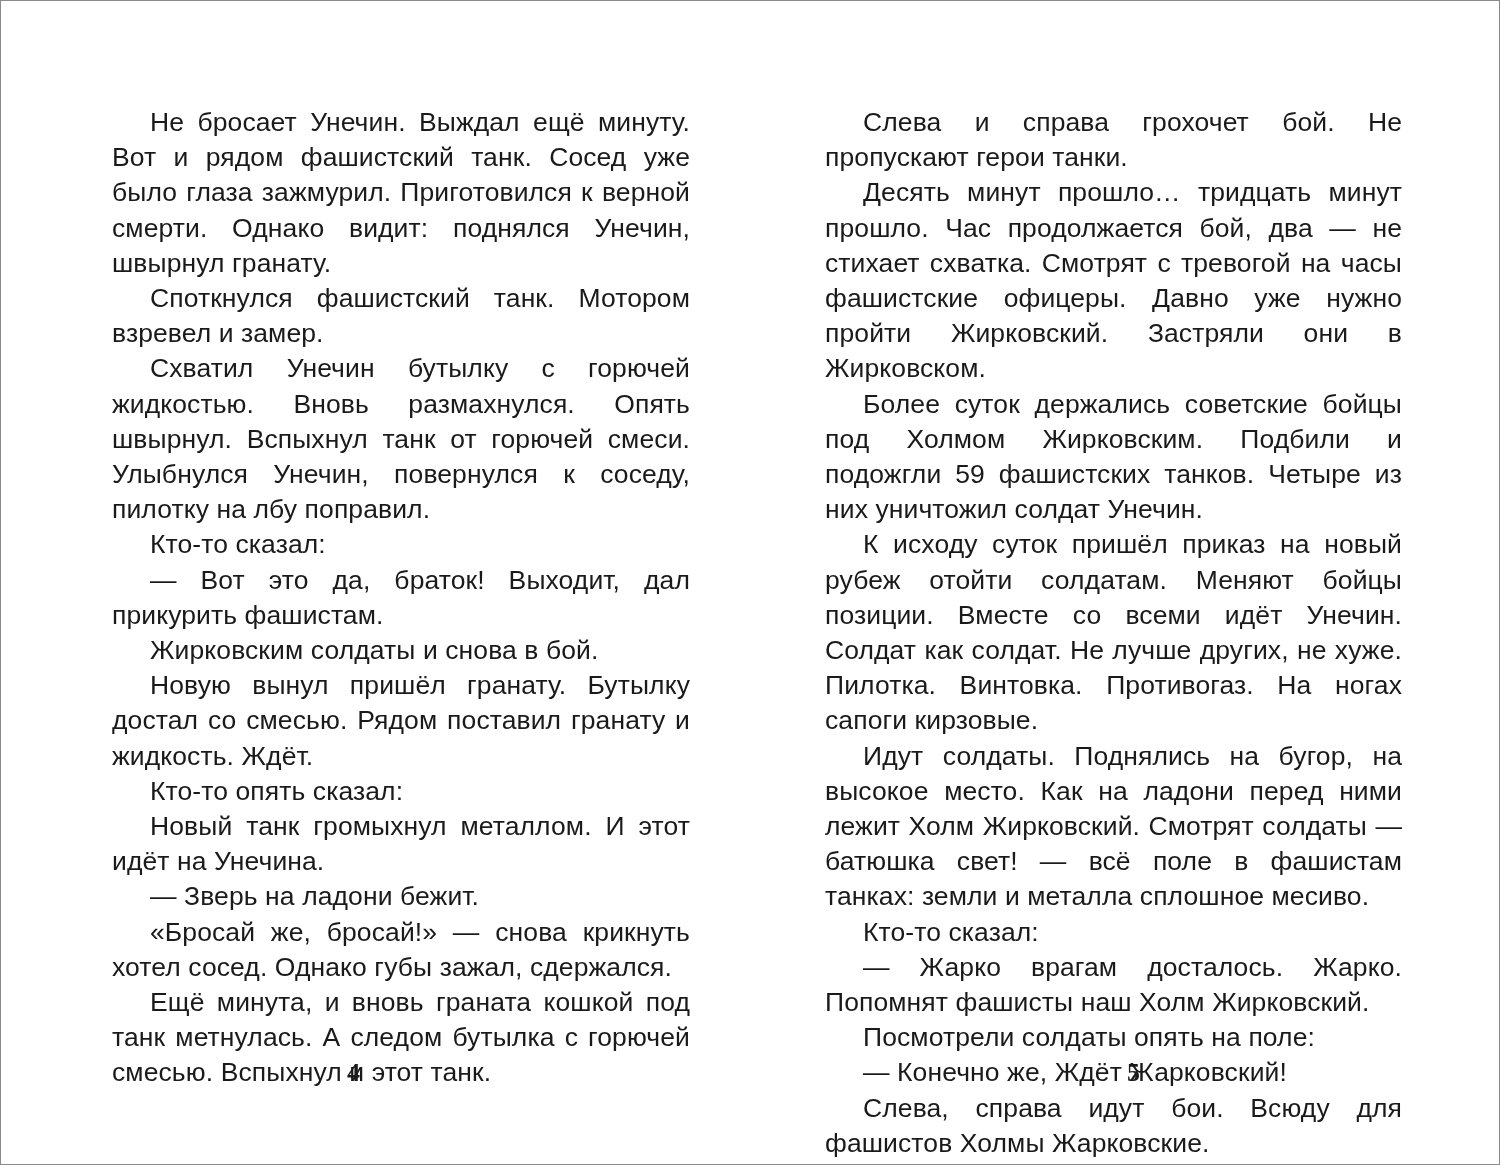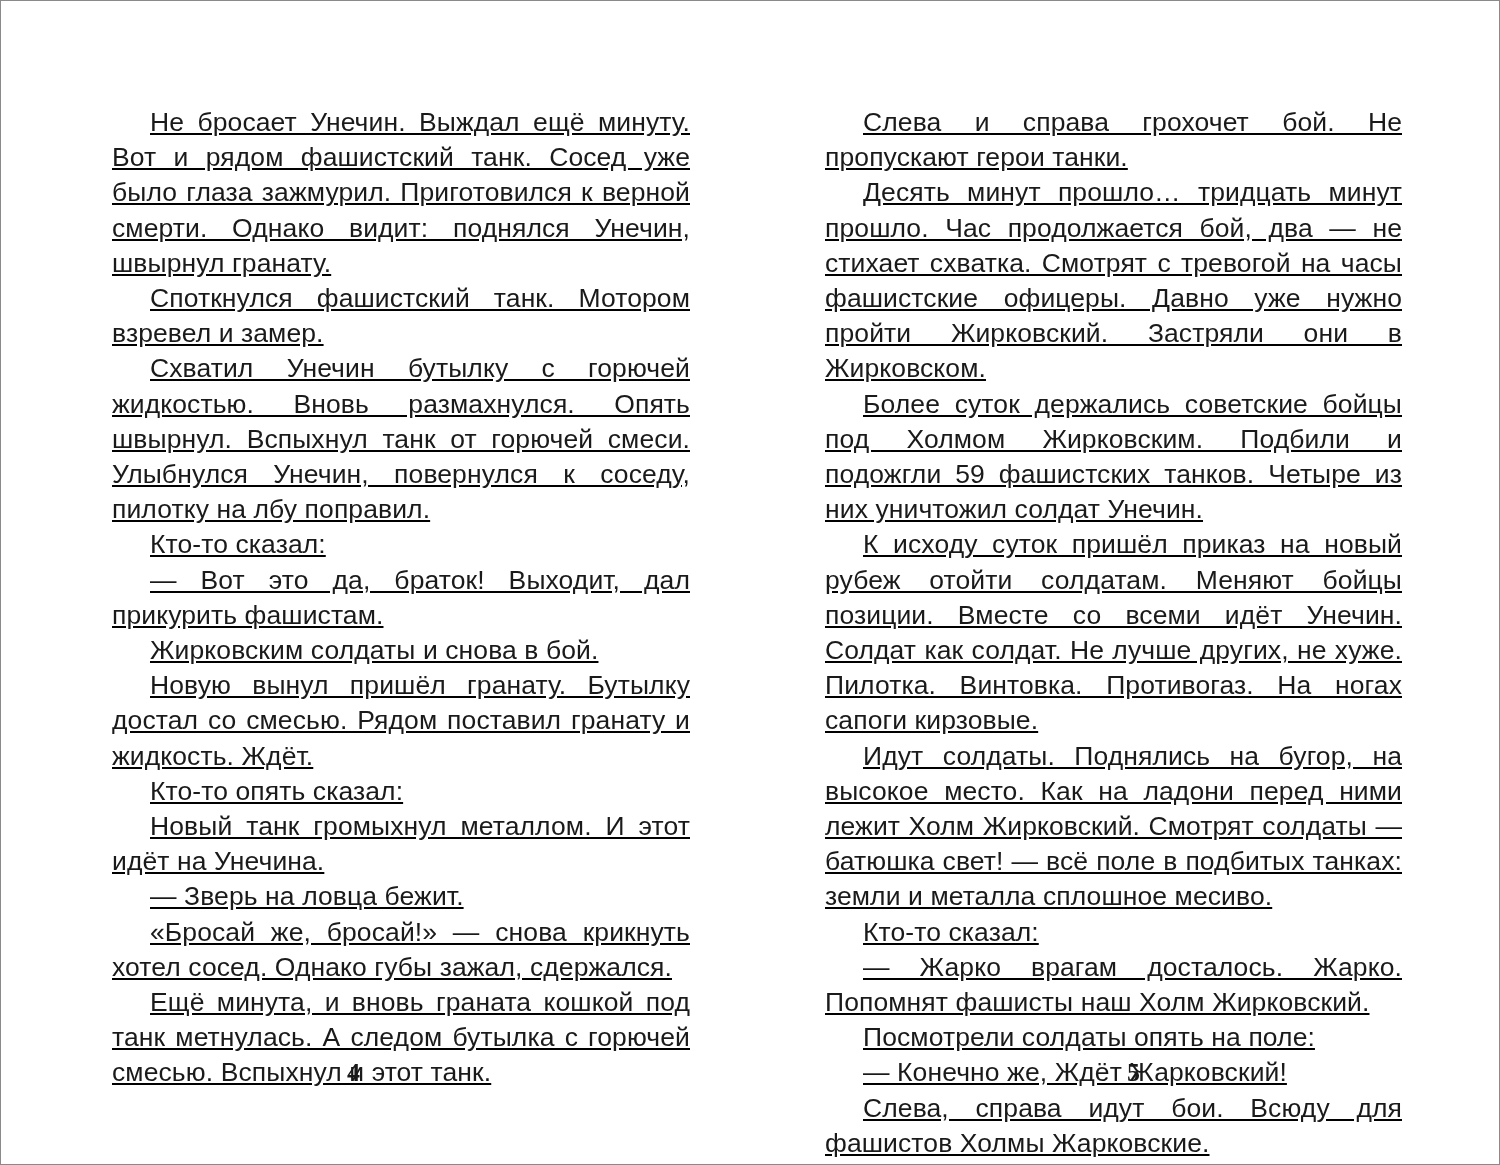--- a/index.html
+++ b/index.html
@@ -26,21 +26,20 @@
     width: 1498px;
     height: 1163px;
     display: flex;
     flex-direction: row;
   }
   .page {
     position: relative;
     width: 749px;
     height: 1163px;
     box-sizing: border-box;
-    text-decoration: underline;
   }
   .page-left  { padding: 104px 60px 0 111px; }
   .page-right { padding: 104px 97px 0 75px; }
 
   .textblock {
     width: 100%;
   }
   .page-left .textblock  { width: 578px; }
   .page-right .textblock { width: 577px; }
 
@@ -85,34 +84,34 @@
       <div class="textblock">
           <p class="para lastline-left">Не бросает Унечин. Выждал ещё минуту. Вот и рядом фашистский танк. Сосед уже было глаза зажмурил. Приготовился к верной смерти. Однако видит: поднялся Унечин, швырнул гранату.</p>
           <p class="para lastline-left">Споткнулся фашистский танк. Мотором взревел и замер.</p>
           <p class="para lastline-left">Схватил Унечин бутылку с горючей жидкостью. Вновь размахнулся. Опять швырнул. Вспыхнул танк от горючей смеси. Улыбнулся Унечин, повернулся к соседу, пилотку на лбу поправил.</p>
           <p class="para lastline-left">Кто-то сказал:</p>
           <p class="para lastline-left">— Вот это да, браток! Выходит, дал прикурить фашистам.</p>
           <p class="para lastline-left">Жирковским солдаты и снова в бой.</p>
           <p class="para lastline-left">Новую вынул пришёл гранату. Бутылку достал со смесью. Рядом поставил гранату и жидкость. Ждёт.</p>
           <p class="para lastline-left">Кто-то опять сказал:</p>
           <p class="para lastline-left">Новый танк громыхнул металлом. И этот идёт на Унечина.</p>
-          <p class="para lastline-left">— Зверь на ловца бежит.</p>
+          <p class="para lastline-left">— Зверь на ладони бежит.</p>
           <p class="para lastline-left">«Бросай же, бросай!» — снова крикнуть хотел сосед. Однако губы зажал, сдержался.</p>
           <p class="para lastline-left">Ещё минута, и вновь граната кошкой под танк метнулась. А следом бутылка с горючей смесью. Вспыхнул и этот танк.</p>
         </div>
       <div class="folio">4</div>
     </div>
 
     <div class="page page-right">
       <div class="textblock">
           <p class="para lastline-left">Слева и справа грохочет бой. Не пропускают герои танки.</p>
           <p class="para lastline-left">Десять минут прошло… тридцать минут прошло. Час продолжается бой, два — не стихает схватка. Смотрят с тревогой на часы фашистские офицеры. Давно уже нужно пройти Жирковский. Застряли они в Жирковском.</p>
           <p class="para lastline-left">Более суток держались советские бойцы под Холмом Жирковским. Подбили и подожгли 59 фашистских танков. Четыре из них уничтожил солдат Унечин.</p>
           <p class="para lastline-left">К исходу суток пришёл приказ на новый рубеж отойти солдатам. Меняют бойцы позиции. Вместе со всеми идёт Унечин. Солдат как солдат. Не лучше других, не хуже. Пилотка. Винтовка. Противогаз. На ногах сапоги кирзовые.</p>
-          <p class="para lastline-left">Идут солдаты. Поднялись на бугор, на высокое место. Как на ладони перед ними лежит Холм Жирковский. Смотрят солдаты — батюшка свет! — всё поле в подбитых танках: земли и металла сплошное месиво.</p>
+          <p class="para lastline-left">Идут солдаты. Поднялись на бугор, на высокое место. Как на ладони перед ними лежит Холм Жирковский. Смотрят солдаты — батюшка свет! — всё поле в фашистам танках: земли и металла сплошное месиво.</p>
           <p class="para lastline-left">Кто-то сказал:</p>
           <p class="para lastline-left">— Жарко врагам досталось. Жарко. Попомнят фашисты наш Холм Жирковский.</p>
           <p class="para lastline-left">Посмотрели солдаты опять на поле:</p>
           <p class="para lastline-left">— Конечно же, Ждёт Жарковский!</p>
           <p class="para lastline-left">Слева, справа идут бои. Всюду для фашистов Холмы Жарковские.</p>
         </div>
       <div class="folio">5</div>
     </div>
 
   </div>

